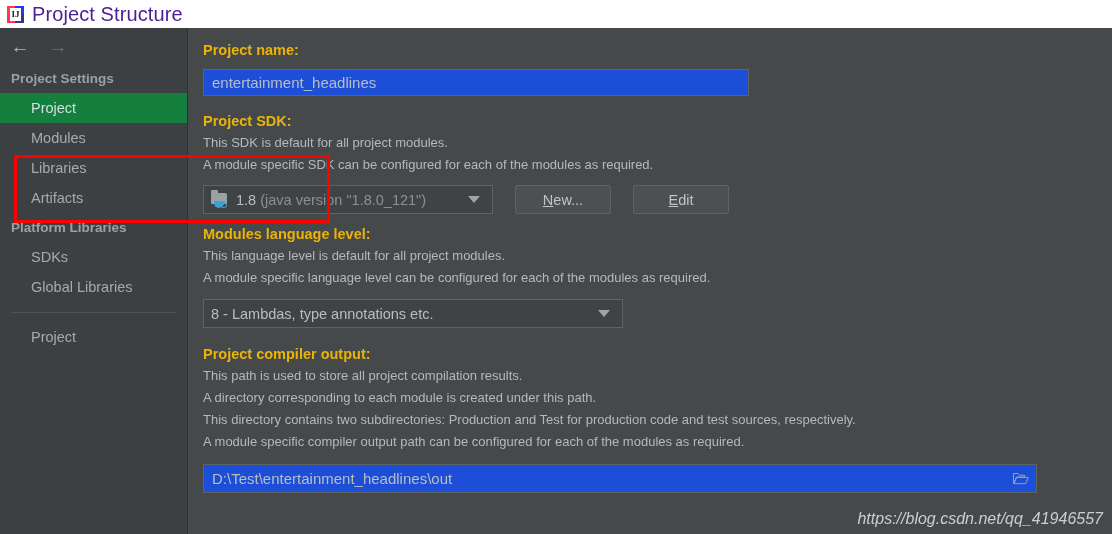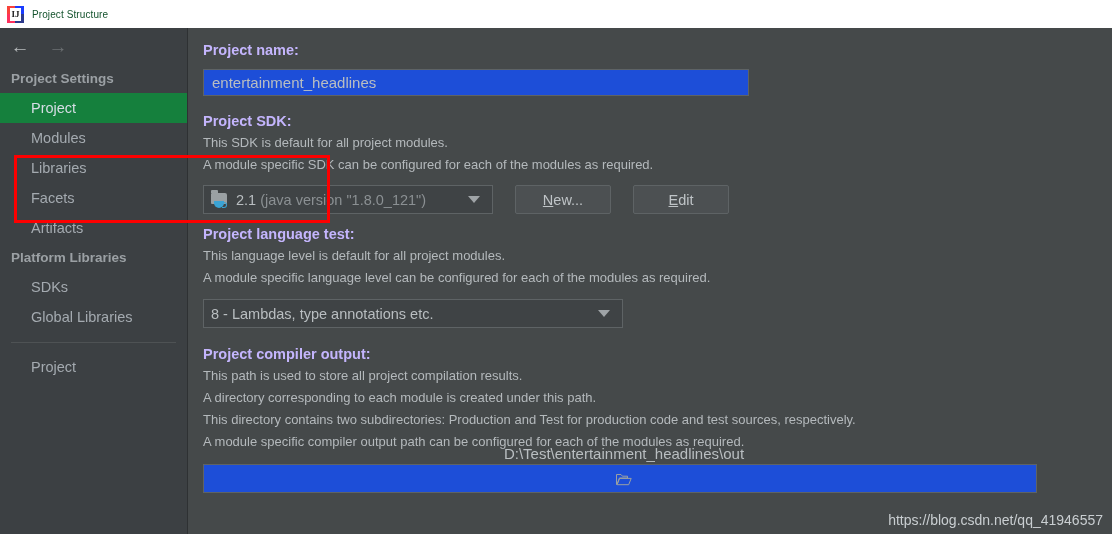--- a/index.html
+++ b/index.html
@@ -48,22 +48,22 @@
   .app-icon .q3 { position:absolute; left:0; bottom:0; width:8px; height:9px; background:#fe315d; }
   .app-icon .q4 { position:absolute; right:0; bottom:0; width:9px; height:9px; background:#2d3a8c; }
   .app-icon .ij {
     position:absolute; left:3px; top:2px; width:11px; height:13px;
     background:#ffffff;
     font-family:"Liberation Serif", serif;
     font-size:9px; line-height:13px; text-align:center;
     color:#1c1c1c; font-weight:bold;
   }
   .title-text {
-    font-size: 10px;
-    color: #14532d;
+    font-size: 20px;
+    color: #4c1d95;
     letter-spacing: 0.1px;
   }
 
   
   .window {
     position: absolute;
     left: 0; top: 28px;
     width: 1112px;
     height: 506px;
     background: #45494a;
@@ -128,21 +128,21 @@
     width: 923px;
     height: 506px;
     background: #45494a;
     padding: 12px 0 0 14px;
     box-sizing: border-box;
   }
 
   .section-label {
     font-size: 14.5px;
     font-weight: bold;
-    color: #c4b5fd;
+    color: #eab308;
     margin: 0;
     line-height: 21px;
   }
   .desc-line {
     font-size: 13px;
     color: #b4b9bc;
     line-height: 22px;
     white-space: nowrap;
   }
 
@@ -154,23 +154,22 @@
     font-size: 15px;
     height: 27px;
     line-height: 27px;
     padding: 0 8px;
     box-sizing: border-box;
     font-family: "Liberation Sans", sans-serif;
     display: flex;
     align-items: center;
   }
   .textfield.pathfield {
-    justify-content: flex-end;
+    justify-content: space-between;
     padding-right: 0;
-    flex-direction: column;
   }
   .browse-btn {
     width: 30px;
     height: 25px;
     display: flex;
     align-items: center;
     justify-content: center;
     flex: 0 0 auto;
   }
 
@@ -258,24 +257,25 @@
     border: 3px solid #fd0000;
     pointer-events: none;
     background: transparent;
   }
 
   
   .watermark {
     position: absolute;
     right: 9px;
     bottom: 6px;
-    font-size: 14px;
+    font-size: 16px;
     color: #c9ced1;
     font-family: "Liberation Sans", sans-serif;
     white-space: nowrap;
+    font-style: italic;
   }
 </style>
 </head>
 <body>
 
 <div id="app">
 
   <div class="titlebar">
     <div class="app-icon">
       <span class="q1"></span>
@@ -292,21 +292,20 @@
     <div class="sidebar">
       <div class="nav-row">
         <span class="nav-arrow enabled">←</span>
         <span class="nav-arrow disabled">→</span>
       </div>
 
       <div class="group-header">Project Settings</div>
       <div class="nav-item selected">Project</div>
       <div class="nav-item">Modules</div>
       <div class="nav-item">Libraries</div>
-      <div class="nav-item">Facets</div>
       <div class="nav-item">Artifacts</div>
 
       <div class="group-header">Platform Libraries</div>
       <div class="nav-item">SDKs</div>
       <div class="nav-item">Global Libraries</div>
 
       <div class="sidebar-sep"></div>
 
       <div class="nav-item">Project</div>
     </div>
@@ -319,35 +318,35 @@
       <div class="section-label" style="margin-top:15px;">Project SDK:</div>
       <div class="desc-line">This SDK is default for all project modules.</div>
       <div class="desc-line">A module specific SDK can be configured for each of the modules as required.</div>
 
       <div class="row" style="margin-top:9px; gap:22px;">
         <div class="combo" style="width:290px;">
           <span class="sdk-icon">
             <span class="folder"></span>
               <span class="cup"></span>
           </span>
-          <span class="combo-text"><span>2.1</span>
+          <span class="combo-text"><span>1.8</span>
             <span class="dim">(java version "1.8.0_121")</span></span>
           <span class="arrow"></span>
         </div>
         <div class="pushbtn">
             <span class="mn">N</span>
             <span>ew...</span>
           </div>
         <div class="pushbtn">
             <span class="mn">E</span>
             <span>dit</span>
           </div>
       </div>
 
-      <div class="section-label" style="margin-top:10px;">Project language test:</div>
+      <div class="section-label" style="margin-top:10px;">Modules language level:</div>
       <div class="desc-line">This language level is default for all project modules.</div>
       <div class="desc-line">A module specific language level can be configured for each of the modules as required.</div>
 
       <div class="combo" style="width:420px; margin-top:10px;justify-content:center;">
         <span class="combo-text">8 - Lambdas, type annotations etc.</span>
         <span class="arrow"></span>
       </div>
 
       <div class="section-label" style="margin-top:16px;">Project compiler output:</div>
       <div class="desc-line">This path is used to store all project compilation results.</div>

